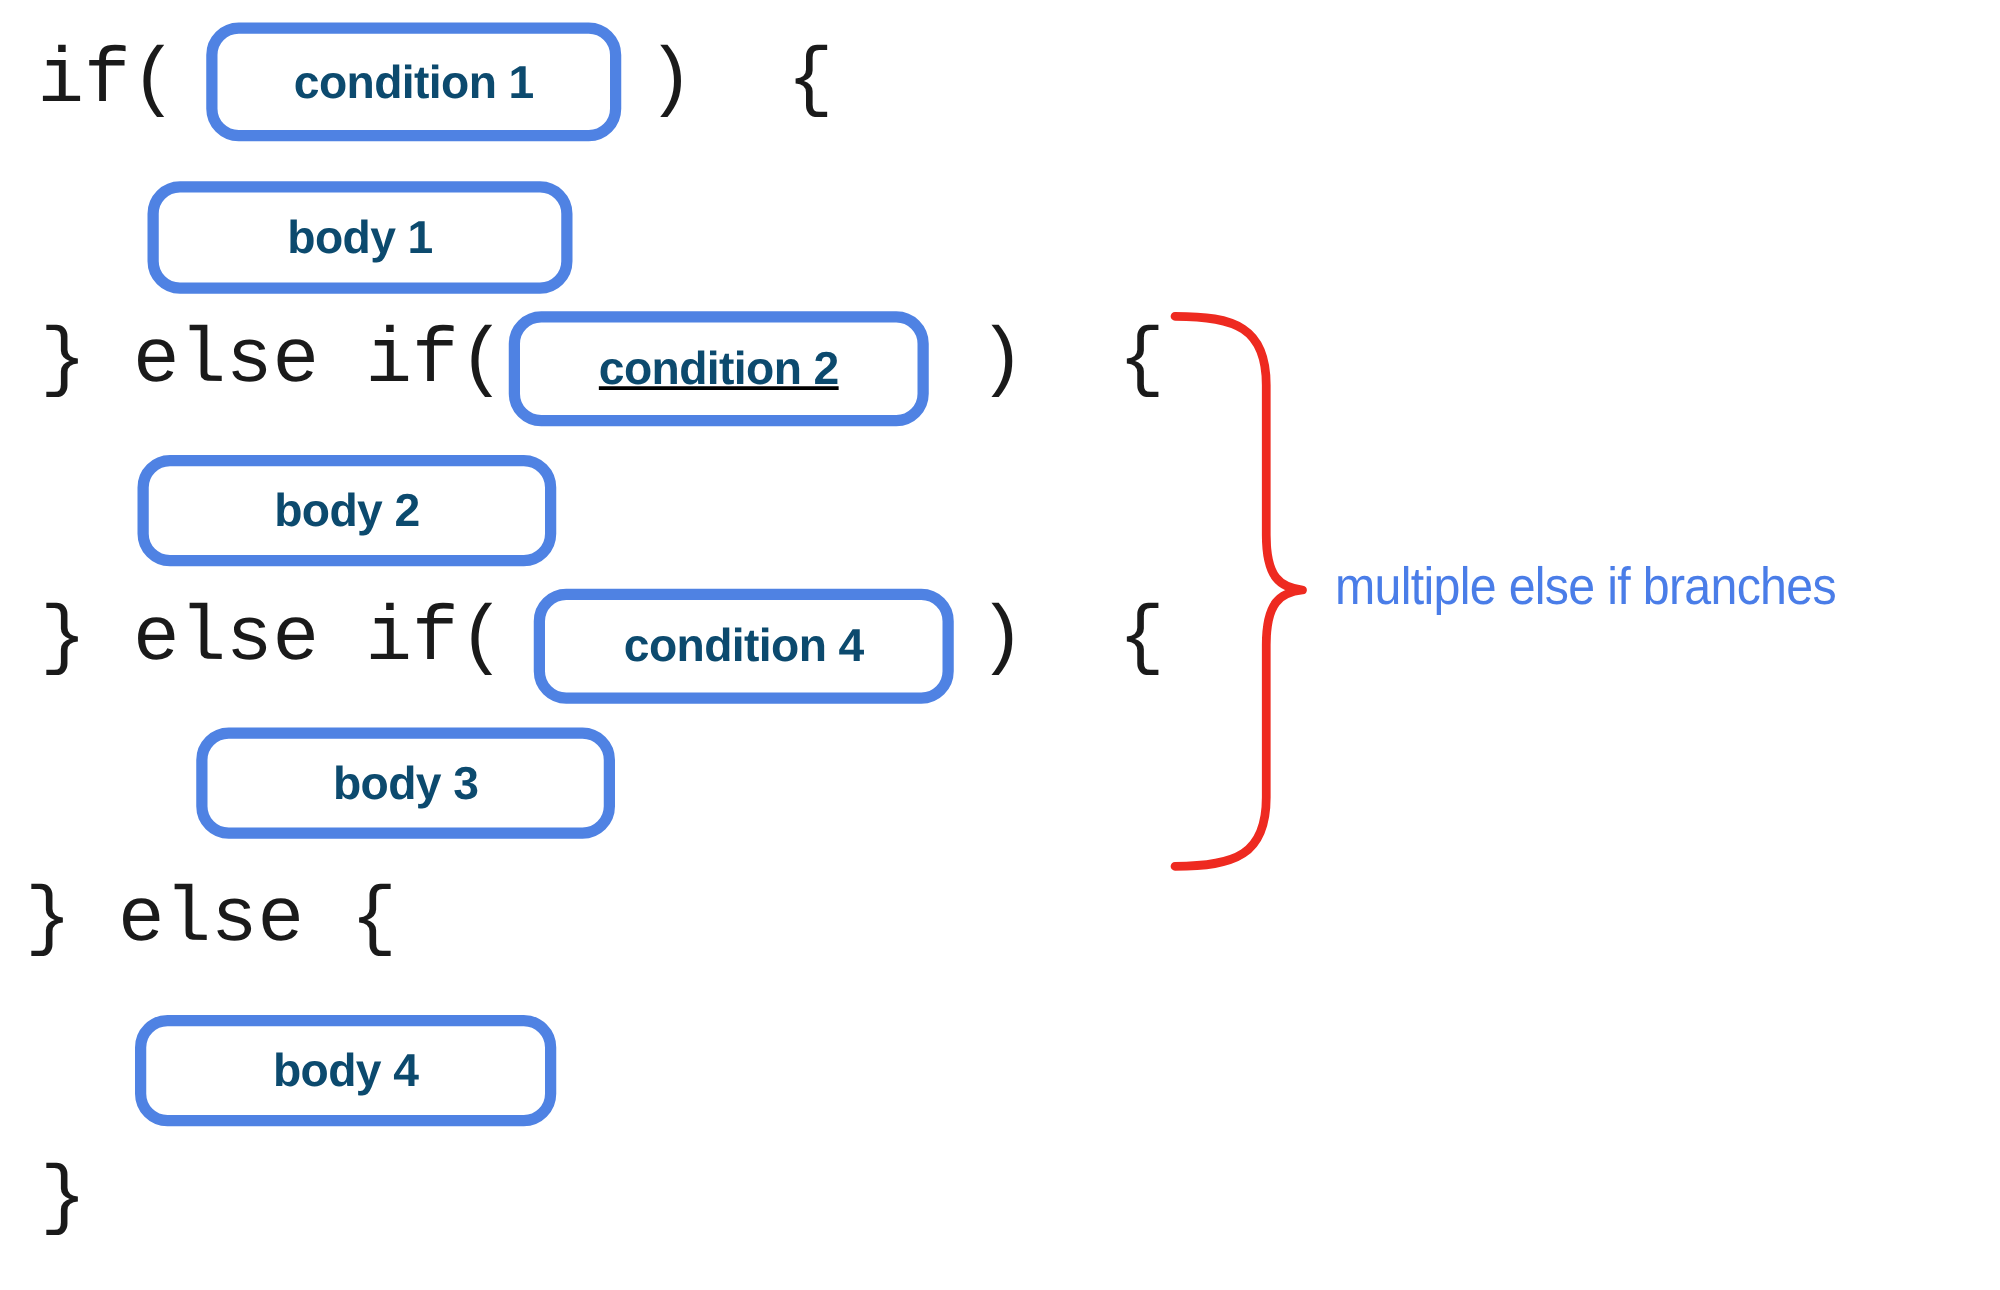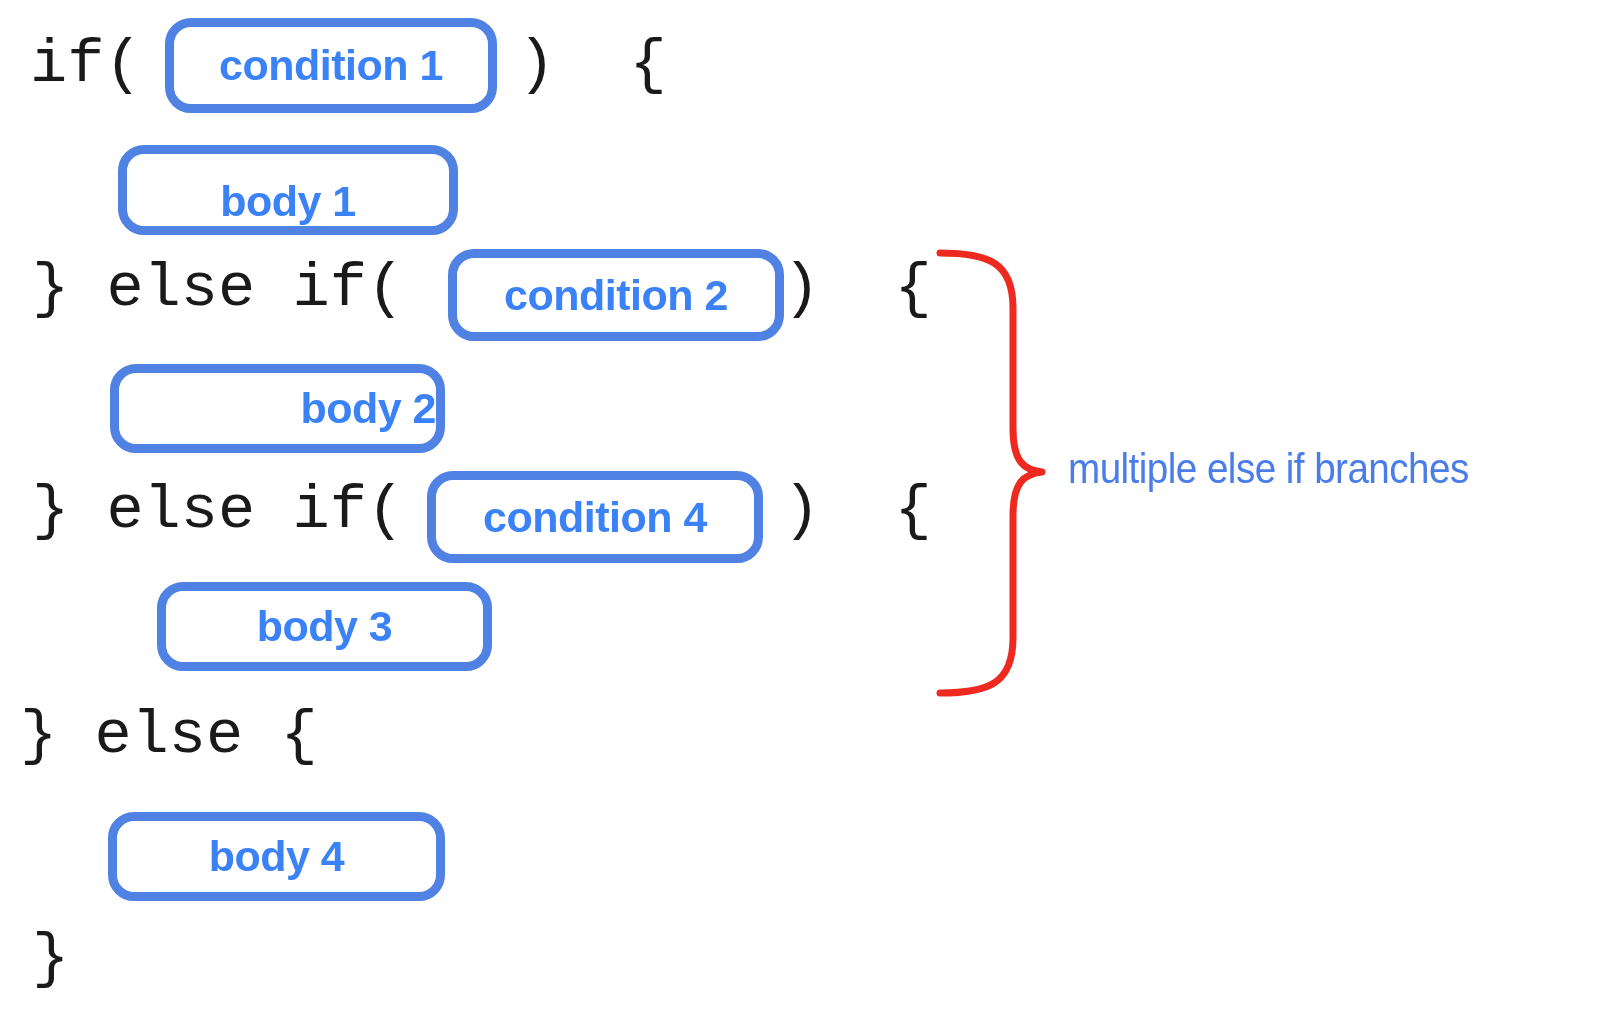--- a/index.html
+++ b/index.html
@@ -34,23 +34,23 @@
     box-sizing: border-box;
     background: #ffffff;
     border: 9px solid #4f82e3;
     border-radius: 26px;
     display: flex;
     align-items: center;
     justify-content: center;
   }
   .box-label {
     font-family: "Liberation Sans", "DejaVu Sans", sans-serif;
-    font-size: 43px;
+    font-size: 37px;
     font-weight: 700;
-    color: #3b82f6;
+    color: #0c4a6e;
     white-space: nowrap;
     letter-spacing: -0.5px;
   }
 
   
   .brace-wrap {
     position: absolute;
     left: 930px;
     top: 248px;
     width: 125px;
@@ -76,33 +76,33 @@
 <div id="canvas">
 
   <span class="code" style="left:30px; top:34px;">if(</span>
 
   <div class="box" style="left:165px; top:18px; width:332px; height:95px;">
     <span class="box-label">condition 1</span>
   </div>
 
   <span class="code" style="left:518px; top:34px;">)  {</span>
 
-  <div class="box" style="left:118px; top:145px; width:340px; height:90px;align-items:flex-end;">
+  <div class="box" style="left:118px; top:145px; width:340px; height:90px;">
     <span class="box-label">body 1</span>
   </div>
 
   <span class="code" style="left:32px; top:258px;">} else if(</span>
 
-  <div class="box" style="left:448px; top:249px; width:336px; height:92px;">
+  <div class="box" style="left:407px; top:249px; width:336px; height:92px;text-decoration:underline;">
     <span class="box-label">condition 2</span>
   </div>
 
   <span class="code" style="left:783px; top:258px;">)  {</span>
 
-  <div class="box" style="left:110px; top:364px; width:335px; height:89px;justify-content:flex-end;">
+  <div class="box" style="left:110px; top:364px; width:335px; height:89px;">
     <span class="box-label">body 2</span>
   </div>
 
   <span class="code" style="left:32px; top:480px;">} else if(</span>
 
   <div class="box" style="left:427px; top:471px; width:336px; height:92px;">
     <span class="box-label">condition 4</span>
   </div>
 
   <span class="code" style="left:783px; top:480px;">)  {</span>

